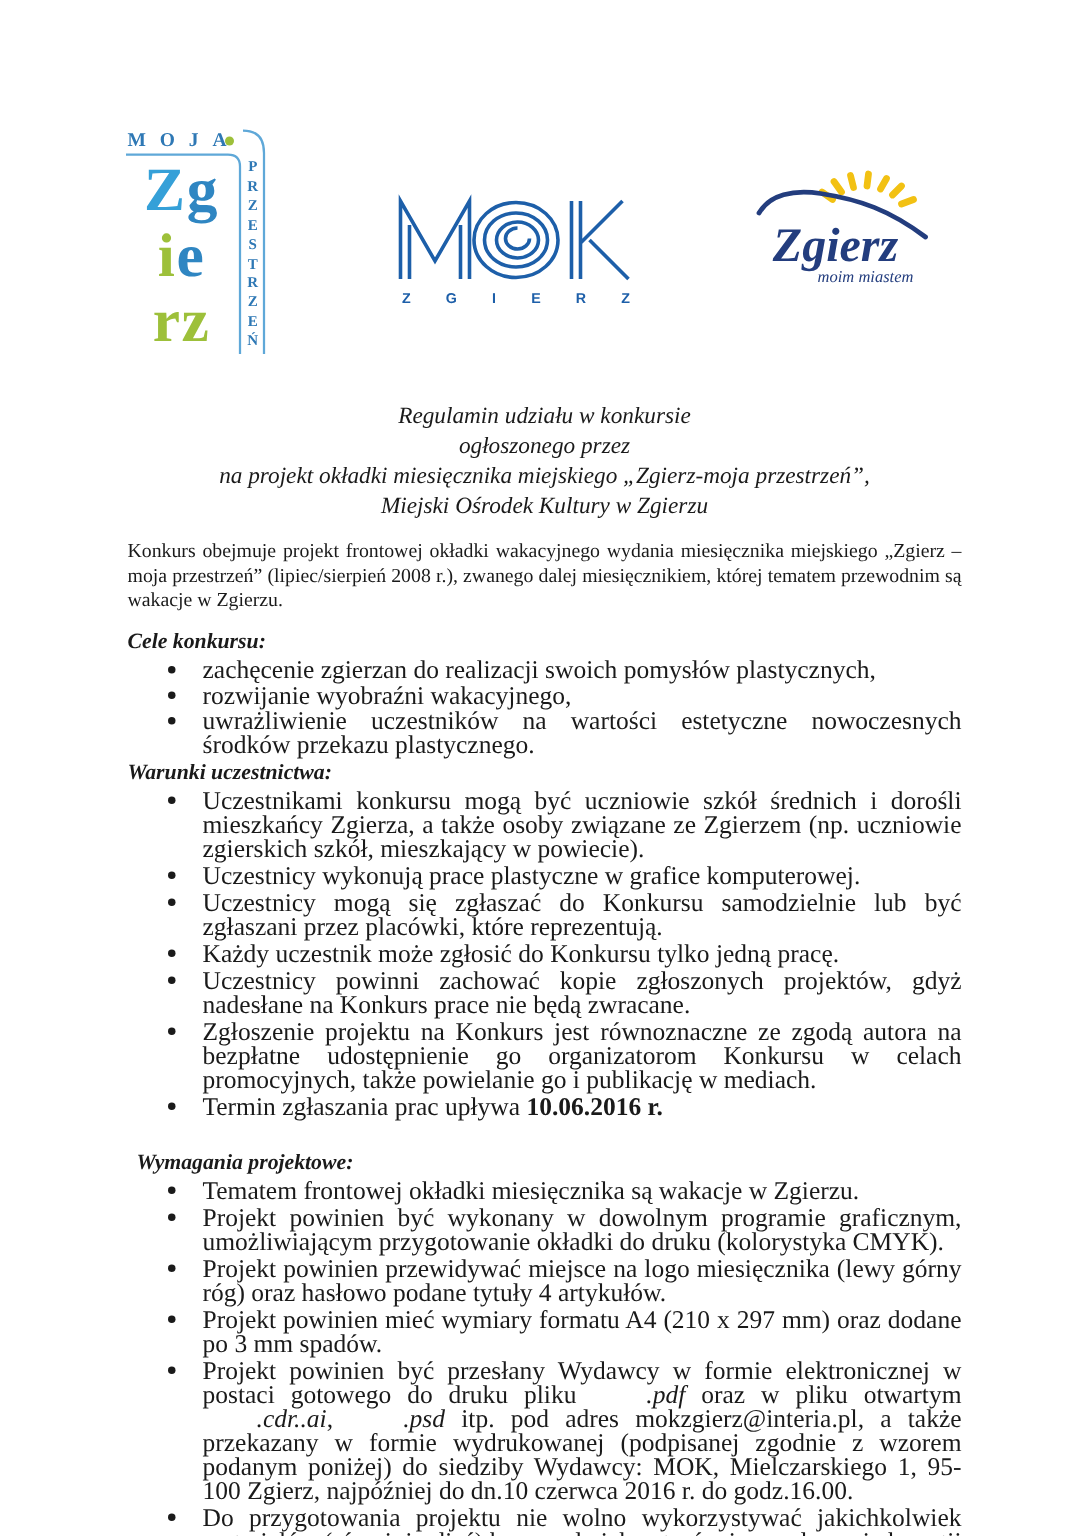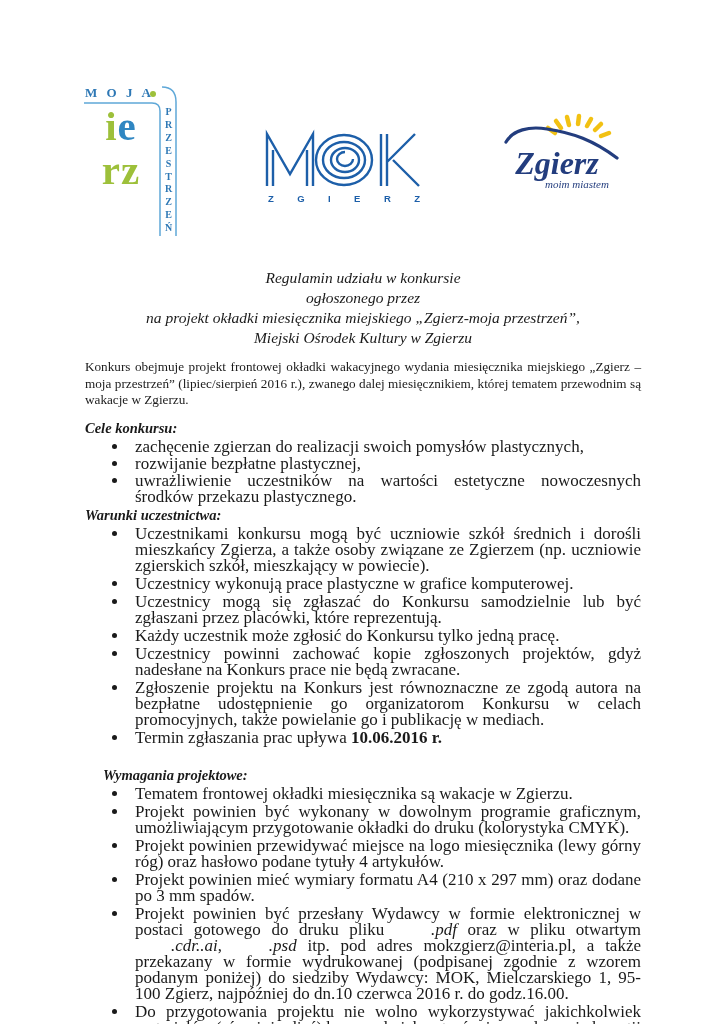--- a/index.html
+++ b/index.html
@@ -22,21 +22,21 @@
 
   .logo-mok    { position:absolute; left:263px; top:124px; width:162px; height:84px; }
   .logo-zgierz { position:absolute; left:503px; top:110px; width:120px; height:84px; }
 
   
   .content { position:absolute; left:85px; top:268px; width:556px; }
   .title { text-align:center; font-weight:normal; font-style:italic; font-size:15.5px; line-height:20px; margin:0 0 11px 0; }
   .intro { text-align:justify; font-size:13.2px; line-height:16.5px; margin:0 0 10px 0; }
   h2.sec-heading { font-size:14.5px; line-height:18px; font-weight:bold; font-style:italic; margin:0 0 2px 0; }
   .section-2 h2 { }
-  .section-3 h2 { margin-top:20px; margin-left:18px; }
+  .section-3 h2 { margin-top:20px; margin-left:6px; }
   ul.bullets { margin:0; padding:0 0 0 44px; }
   ul.bullets li { padding-left:6px; font-size:17px; line-height:16px; text-align:justify; margin:0 0 2px 0; }
   ul.bullets.tight li { margin-bottom:1px; }
   .b { font-weight:bold; }
   .i { font-style:italic;margin-left:36px; }
 </style>
 </head>
 <body>
 
 <div class="page">
@@ -49,20 +49,23 @@
       </g>
     </svg>
     <div class="moja-top" style="color: rgb(46, 120, 181);">
       <span>M</span>
         <span>O</span>
         <span>J</span>
         <span>A</span>
     </div>
     <div class="moja-dot" style="background:#9dc03a;"></div>
     <div class="moja-rows">
+      <div class="moja-row">
+        <span style="color: rgb(53, 160, 216);">Z</span><span style="color: rgb(47, 134, 194);">g</span>
+      </div>
       <div class="moja-row">
         <span style="color: rgb(157, 192, 58);">i</span><span style="color: rgb(47, 134, 194);">e</span>
       </div>
       <div class="moja-row">
         <span style="color: rgb(157, 192, 58);">r</span><span style="color: rgb(157, 192, 58);">z</span>
       </div>
     </div>
     <div class="moja-side" style="color: rgb(46, 120, 181);">
         <div>P</div>
         <div>R</div>
@@ -109,27 +112,27 @@
 
   <div class="content">
 
     <h1 class="title">
       <div>Regulamin udziału w konkursie</div>
       <div>ogłoszonego przez</div>
       <div>na projekt okładki miesięcznika miejskiego „Zgierz-moja przestrzeń”,</div>
       <div>Miejski Ośrodek Kultury w Zgierzu</div>
     </h1>
 
-    <p class="intro">Konkurs obejmuje projekt frontowej okładki wakacyjnego wydania miesięcznika miejskiego „Zgierz – moja przestrzeń” (lipiec/sierpień 2016 r.), zwanego dalej miesięcznikiem, której tematem przewodnim są wakacje w Zgierzu.</p>
+    <p class="intro">Konkurs obejmuje projekt frontowej okładki wakacyjnego wydania miesięcznika miejskiego „Zgierz – moja przestrzeń” (lipiec/sierpień 2008 r.), zwanego dalej miesięcznikiem, której tematem przewodnim są wakacje w Zgierzu.</p>
 
     <div class="section-1">
       <h2 class="sec-heading">Cele konkursu:</h2>
       <ul class="bullets tight">
           <li><span>zachęcenie zgierzan do realizacji swoich pomysłów plastycznych,</span></li>
-          <li><span>rozwijanie bezpłatne plastycznej,</span></li>
+          <li><span>rozwijanie wyobraźni wakacyjnego,</span></li>
           <li><span>uwrażliwienie uczestników na wartości estetyczne nowoczesnych środków przekazu plastycznego.</span></li>
         </ul>
     </div>
 
     <div class="section-2">
       <h2 class="sec-heading">Warunki uczestnictwa:</h2>
       <ul class="bullets">
           <li><span>Uczestnikami konkursu mogą być uczniowie szkół średnich i dorośli mieszkańcy Zgierza, a także osoby związane ze Zgierzem (np. uczniowie zgierskich szkół, mieszkający w powiecie).</span></li>
           <li><span>Uczestnicy wykonują prace plastyczne w grafice komputerowej.</span></li>
           <li><span>Uczestnicy mogą się zgłaszać do Konkursu samodzielnie lub być zgłaszani przez placówki, które reprezentują.</span></li>

